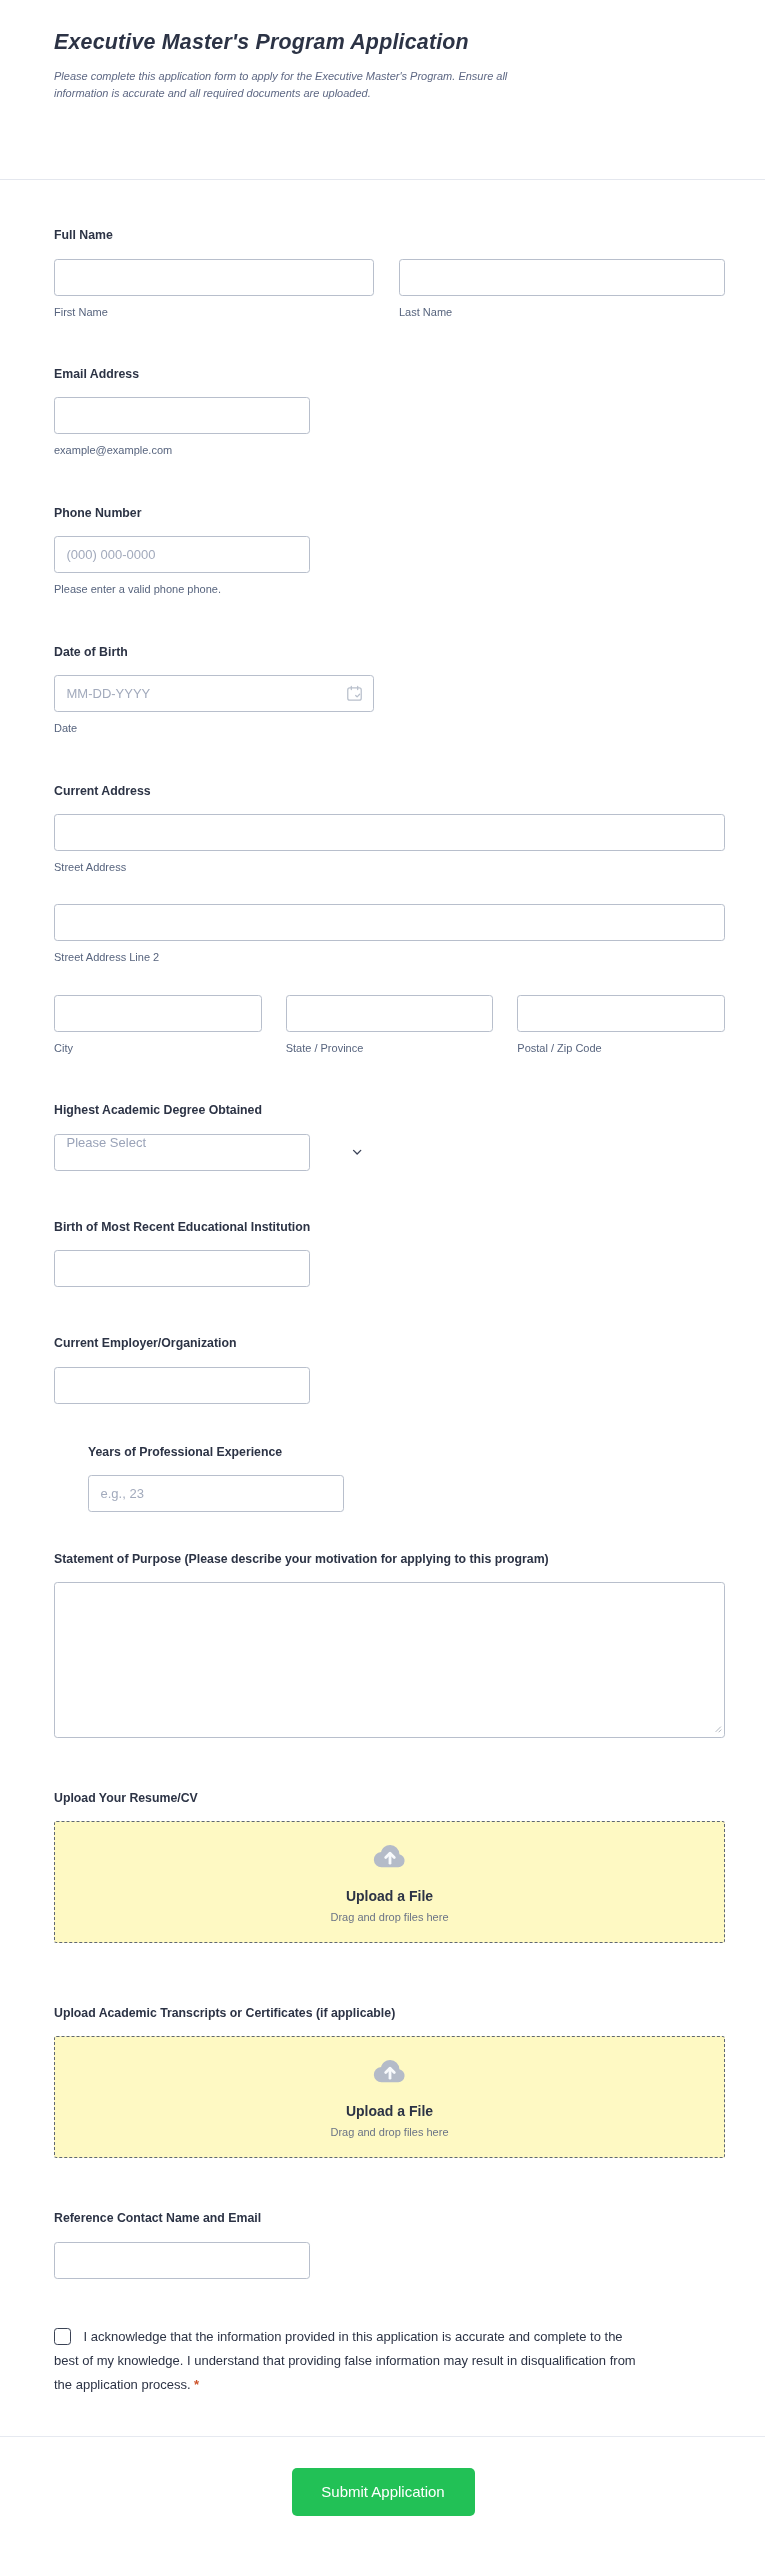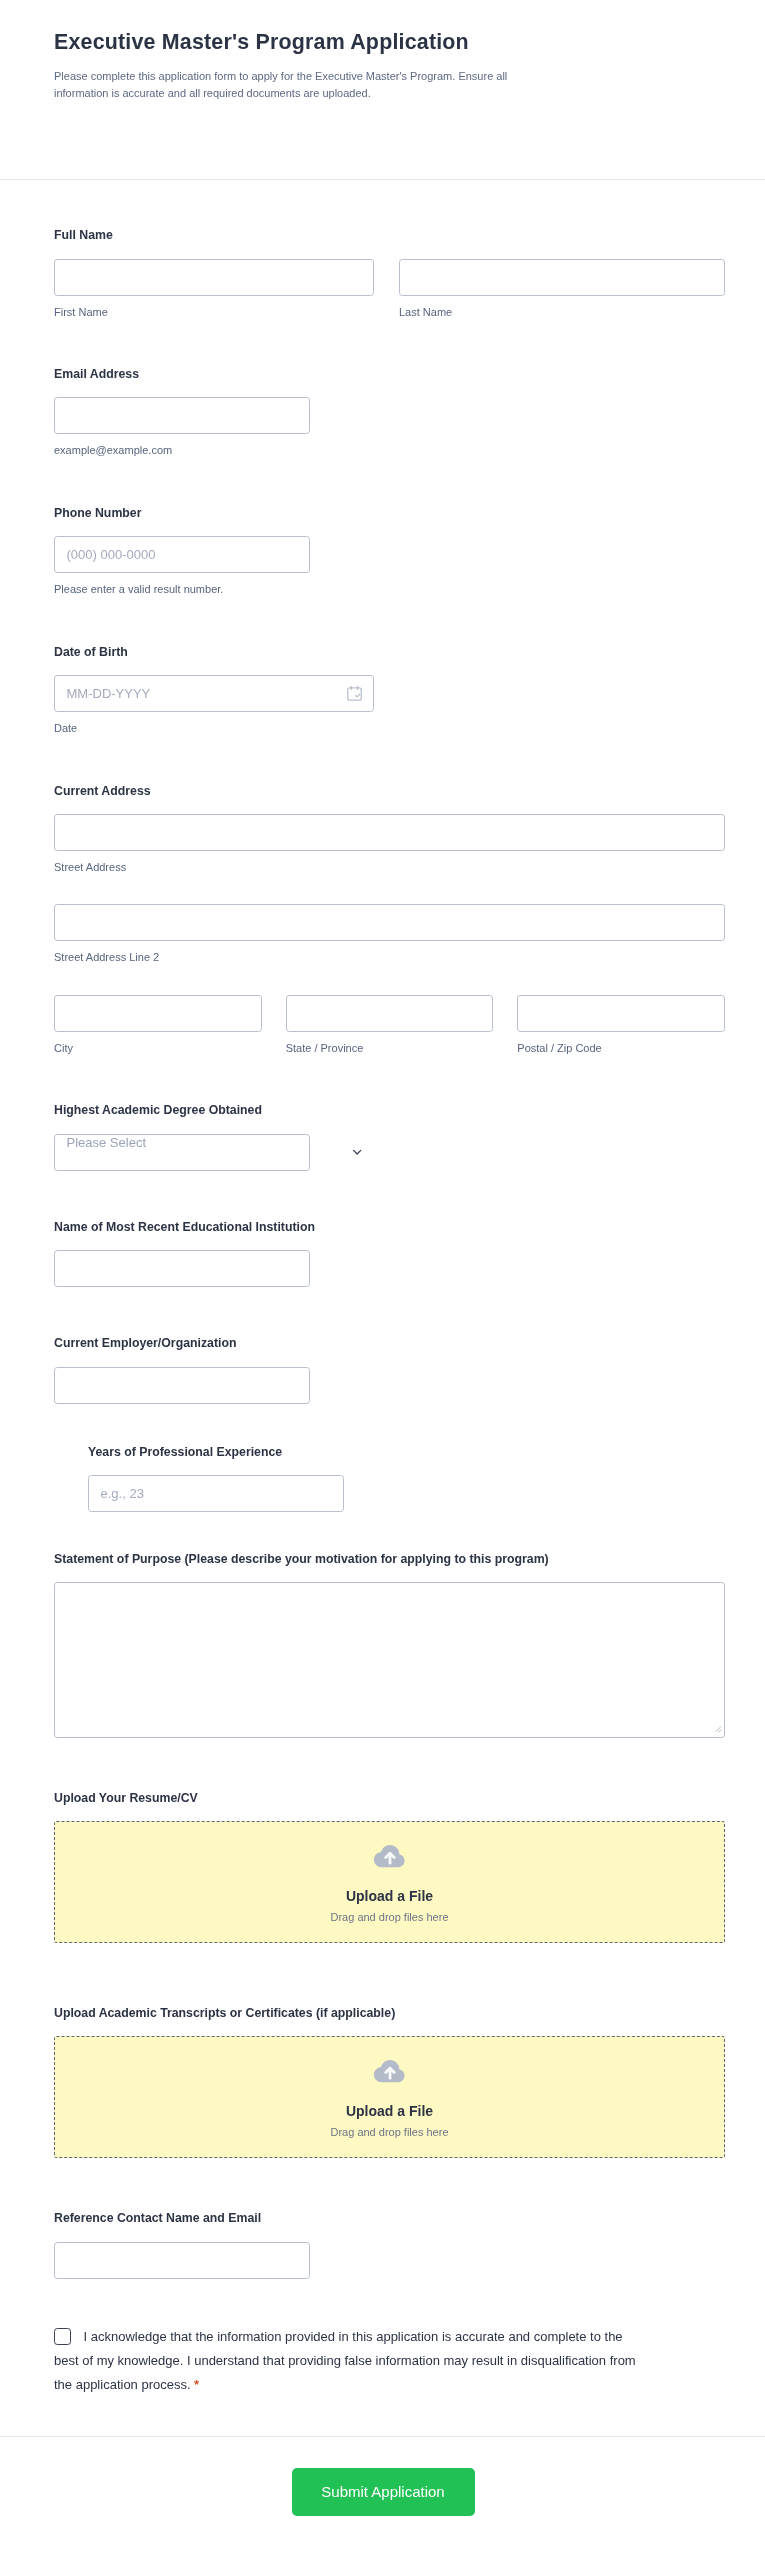--- a/index.html
+++ b/index.html
@@ -3,21 +3,21 @@
 <meta charset="utf-8">
 <style>
   * { margin:0; padding:0; box-sizing:border-box; }
   html,body { background:#ffffff; }
   body {
     width:766px; min-height:2576px; margin:0 auto;
     font-family:"Liberation Sans", sans-serif;
     color:#2c3345;
   }
   
-  .form-header { padding:30px 22px 0 54px; border-bottom:0.8px solid #e4e7ee; height:180px; }
+  .form-header { padding:30px 22px 0 54px; border-bottom:0.8px solid #e4e7ee; height:180px;font-style:italic; }
   .form-title { font-size:21.4px; font-weight:700; letter-spacing:0.2px; color:#2c3345; margin-bottom:13px; }
   .form-subtitle { font-size:11px; line-height:17.3px; color:#5e6884; max-width:461px; }
   
   .form-body { padding:0 41px 0 54px; }
   .field { margin-top:49px; }
   .field.first { margin-top:48px; }
   .field-label { font-size:12.3px; font-weight:600; color:#2c3345; line-height:15px; }
   .control { margin-top:15.6px; }
   input.text, .selectbox, textarea.text {
     height:37px; width:256px; border:0.8px solid #b8bfcc; border-radius:3.3px;
@@ -104,21 +104,21 @@
     <div class="control">
       <input class="text" type="text" style="">
       <div class="sublabel">example@example.com</div>
     </div>
   </div>
 
   <div class="field">
     <div class="field-label">Phone Number</div>
     <div class="control">
       <input class="text" type="text" placeholder="(000) 000-0000" style="">
-      <div class="sublabel">Please enter a valid result number.</div>
+      <div class="sublabel">Please enter a valid phone phone.</div>
     </div>
   </div>
 
   <div class="field">
     <div class="field-label">Date of Birth</div>
     <div class="control">
       <div class="date-wrap">
         <input class="text" type="text" placeholder="MM-DD-YYYY" style="">
         <svg class="cal-icon" viewBox="0 0 24 24" fill="none" stroke="#b9c0cc" stroke-width="1.6" stroke-linecap="round" stroke-linejoin="round">
           <rect x="3.5" y="5" width="17" height="15.5" rx="2.5"></rect>
@@ -165,21 +165,21 @@
           <span>Please Select</span>
         </div>
         <svg class="chev-icon" viewBox="0 0 24 24" fill="none" stroke="#3b4358" stroke-width="2.6" stroke-linecap="round" stroke-linejoin="round">
           <polyline points="5,8.5 12,15.5 19,8.5"></polyline>
         </svg>
       </div>
     </div>
   </div>
 
   <div class="field">
-    <div class="field-label">Name of Most Recent Educational Institution</div>
+    <div class="field-label">Birth of Most Recent Educational Institution</div>
     <div class="control">
       <input class="text" type="text" style="">
     </div>
   </div>
 
   <div class="field">
     <div class="field-label">Current Employer/Organization</div>
     <div class="control">
       <input class="text" type="text" style="">
     </div>

